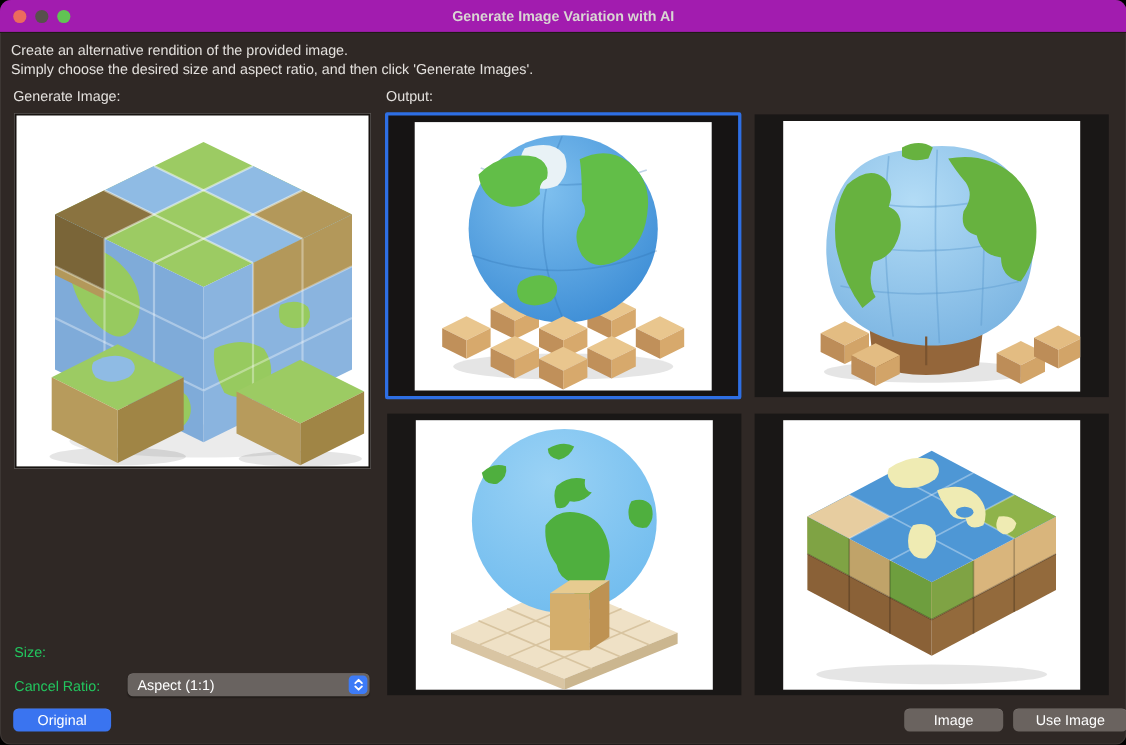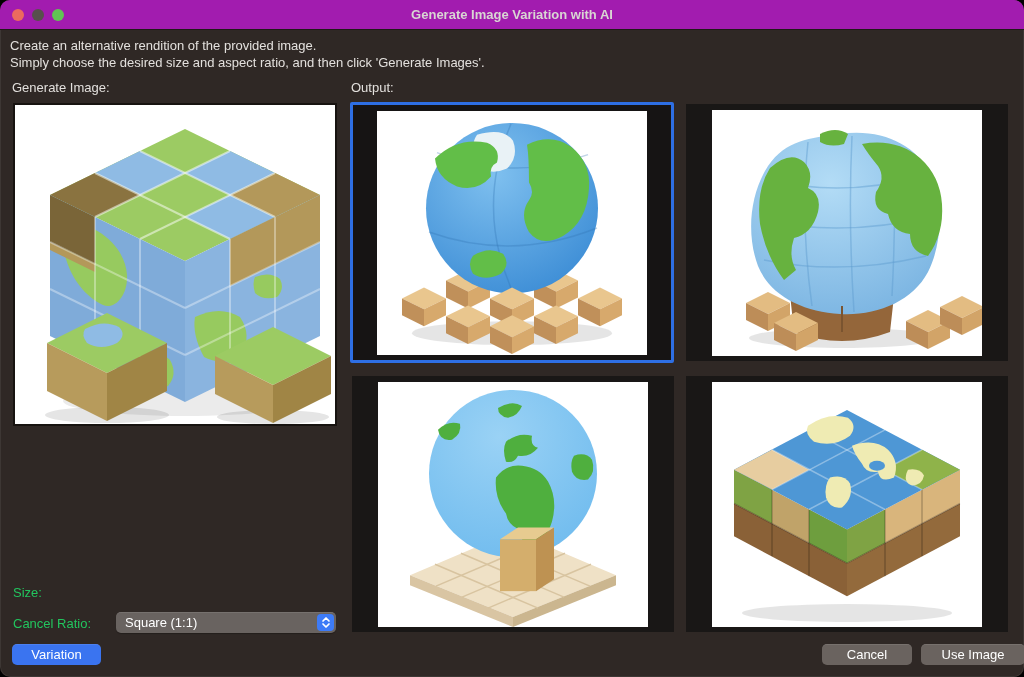--- a/index.html
+++ b/index.html
@@ -299,26 +299,26 @@
         </g>
         <ellipse cx="165" cy="84" rx="8" ry="5" fill="#4e97d5"></ellipse>
       </svg>
     </div>
   </div>
 
   <span class="form-label size">Size:</span>
 
   <span class="form-label aspect">Cancel Ratio:</span>
   <div class="popup aspect">
-    <span>Square (1:1)</span>
+    <span>Aspect (1:1)</span>
     <span class="stepper">
       <svg width="12" height="13" viewBox="0 0 12 13">
         <path d="M3 5 L6 2 L9 5" stroke="#fff" stroke-width="1.7" fill="none" stroke-linecap="round" stroke-linejoin="round"></path>
         <path d="M3 8 L6 11 L9 8" stroke="#fff" stroke-width="1.7" fill="none" stroke-linecap="round" stroke-linejoin="round"></path>
       </svg>
     </span>
   </div>
 
-  <button class="btn generate">Variation</button>
-  <button class="btn cancel">Cancel</button>
+  <button class="btn generate">Original</button>
+  <button class="btn cancel">Image</button>
   <button class="btn use">Use Image</button>
 
 </div>
 
 </body></html>

